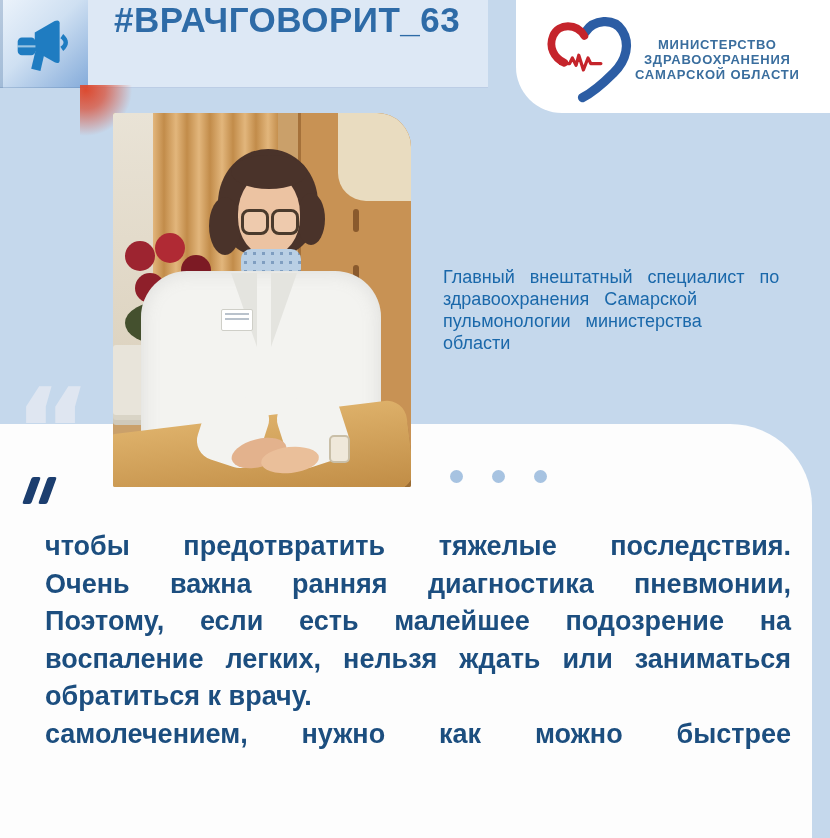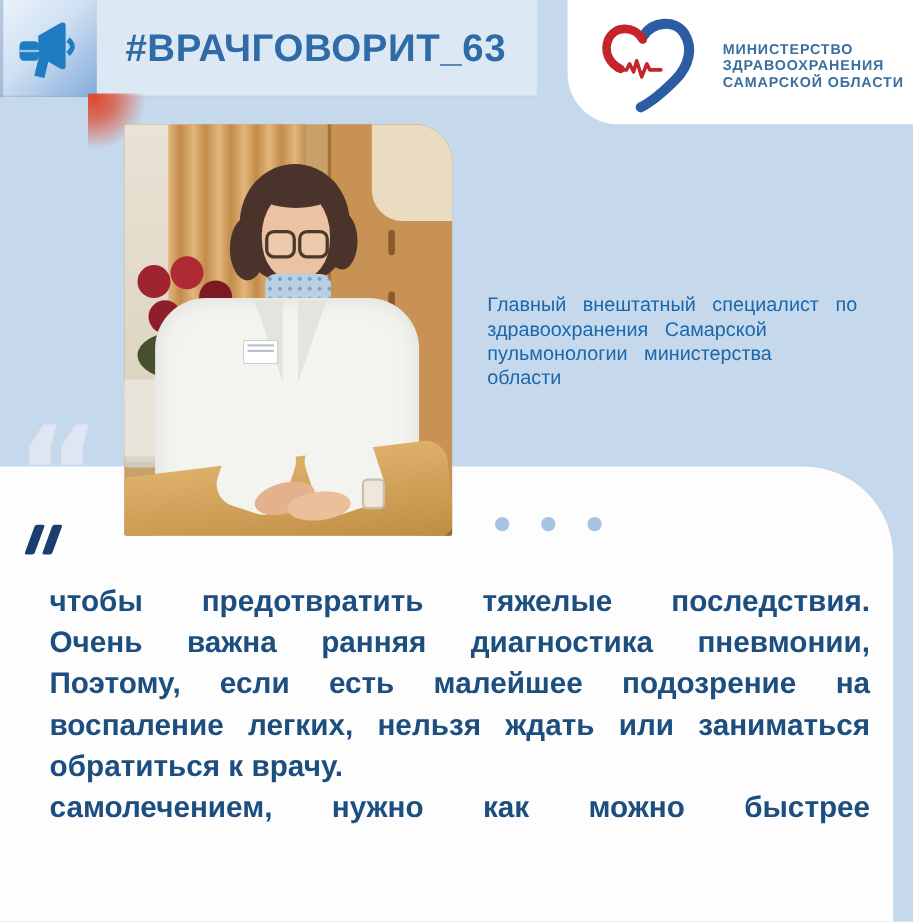--- a/index.html
+++ b/index.html
@@ -11,39 +11,39 @@
   
   .megaphone-tile{
     position:absolute;left:0;top:0;width:88px;height:88px;
     background:linear-gradient(135deg,#ecf3fb 0%,#cfe0f2 45%,#84abda 100%);
     box-shadow:inset 3px 0 0 rgba(90,125,170,.35), inset 0 -1px 0 rgba(90,125,170,.3);
   }
   .megaphone-tile svg{position:absolute;left:12px;top:14px;}
   .hashtag-banner{
     position:absolute;left:88px;top:0;width:400px;height:87px;
     background:#dde8f5;border-bottom:1px solid #bccde5;
-    display:flex;align-items:center;
+    display:flex;
   }
   .hashtag-title{
     padding-left:26px;font-size:35px;font-weight:600;letter-spacing:.5px;
     color:var(--title,#2e6ba7);white-space:nowrap;
   }
   .red-glow{
     position:absolute;left:80px;top:85px;width:58px;height:58px;pointer-events:none;
     background:radial-gradient(circle at 10% 8%, #dc4a30 0%, rgba(220,74,48,.72) 26%, rgba(220,74,48,0) 62%);
   }
   .logo-card{
     position:absolute;left:516px;top:0;width:314px;height:113px;
     background:#fff;border-radius:0 0 0 46px;
   }
   .logo-heart{position:absolute;left:26px;top:12px;}
   .logo-text{
-    position:absolute;left:141px;top:37px;
+    position:absolute;left:119px;top:37px;
     font-size:13px;font-weight:bold;letter-spacing:.8px;line-height:15px;
-    color:var(--ministry,#3a6e9e);white-space:nowrap;
+    color:var(--ministry,#3a6e9e);white-space:nowrap;text-align:center;
   }
   
   .photo{
     position:absolute;left:113px;top:113px;width:298px;height:374px;
     border-radius:2px 34px 2px 2px;overflow:hidden;background:#caa06a;z-index:3;
   }
   .ph{position:absolute;}
   .window-light{left:0;top:0;width:58px;height:250px;background:linear-gradient(180deg,#e9e3d6,#ddd3c0);}
   .curtain{left:40px;top:0;width:125px;height:310px;
     background:repeating-linear-gradient(90deg,#e2b67c 0px,#c28c4a 11px,#e2b67c 23px);}

